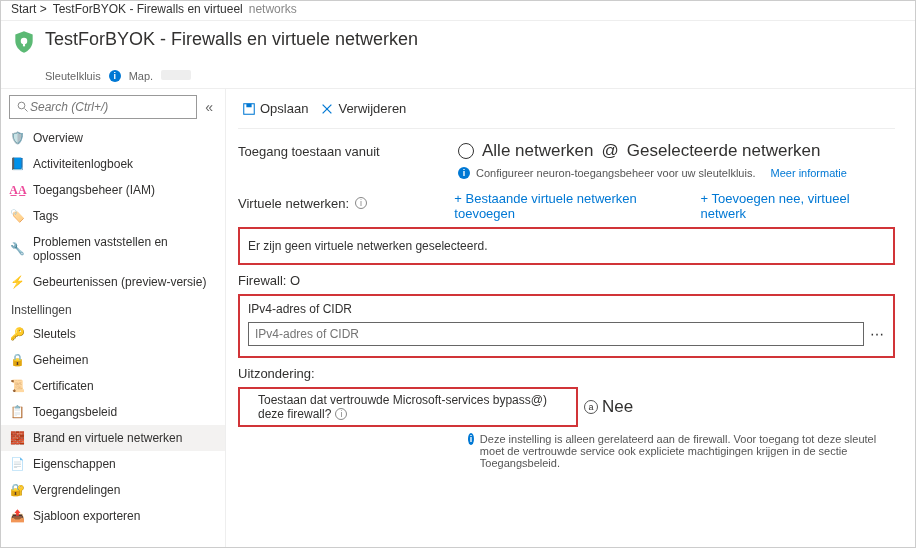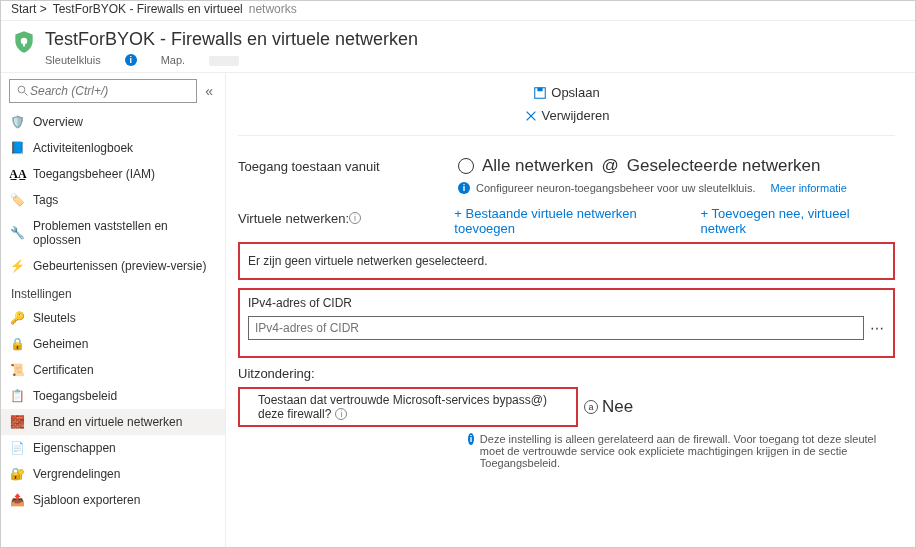--- a/index.html
+++ b/index.html
@@ -1,55 +1,55 @@
 <!DOCTYPE html>
 <html><head>
 <meta charset="utf-8">
 <style>
   * { box-sizing: border-box; margin: 0; padding: 0; }
   body { font-family: "Segoe UI", Arial, sans-serif; font-size: 12px; color: #323130; background: #fff; width: 916px; height: 548px; overflow: hidden; border: 1px solid #ccc; }
   .breadcrumb { padding: 4px 10px; font-size: 12px; color: #333; border-bottom: 1px solid #eee; height: 20px; display:flex; align-items:flex-end; gap:6px;}
   .header { padding: 8px 10px 6px 10px; border-bottom: 1px solid #eee; display:flex; align-items:flex-start; gap:8px;}
   .kv-icon { width:26px; height:26px; position:relative; }
   .title { font-size: 18px; font-weight: 400; }
-  .subtitle-row { display:flex; align-items:flex-end; gap:24px; font-size:11px; color:#666; margin-top:4px;}
+  .subtitle-row { display:flex; align-items:flex-start; gap:8px; font-size:11px; color:#666; margin-top:20px;}
   .info-circle { display:inline-flex; width:12px; height:12px; border-radius:50%; background:#0078d4; color:#fff; align-items:center; justify-content:center; font-size:9px; font-weight:bold;}
   .layout { display:flex; height: calc(548px - 20px - 50px); }
   .sidebar { width: 225px; border-right:1px solid #eee; display:flex; flex-direction:column; }
   .search-row { display:flex; align-items:center; padding:6px 8px; gap:4px;}
   .search-box { flex:1; display:flex; align-items:center; border:1px solid #999; padding:2px 6px; height:24px;}
   .search-box input { border:none; outline:none; font-size:12px; width:100%; font-style:italic; color:#666;}
   .collapse { font-size:14px; color:#666; cursor:pointer; padding:0 4px;}
   .nav { overflow-y:auto; }
   .nav-item { display:flex; align-items:center; gap:8px; padding:6px 10px; font-size:12px; cursor:pointer; }
   .nav-item.active { background:#f3f2f1; }
   .nav-group { padding:8px 10px 4px 10px; font-size:12px; color:#444;}
   .icon { width:14px; height:14px; display:inline-flex; align-items:center; justify-content:center; flex-shrink:0;}
   .content { flex:1; overflow:auto; padding: 6px 20px 10px 12px; position:relative; }
-  .toolbar { display:flex; align-items:center; gap:4px; padding:4px 0 10px 0; border-bottom:1px solid #eee; margin-bottom:20px;flex-direction:column;}
+  .toolbar { display:flex; gap:4px; padding:4px 0 10px 0; border-bottom:1px solid #eee; margin-bottom:12px;}
   .t-btn { display:flex; align-items:center; gap:4px; cursor:pointer; font-size:13px; padding:2px 4px;}
   .blue { color:#0078d4; }
   .row { display:flex; align-items:center; gap:20px; margin-bottom:6px;}
   .label-col { width:200px; font-size:13px;}
   .radio-big { display:flex; align-items:center; gap:8px; font-size:17px; }
   .radio-circle { width:16px; height:16px; border:1.5px solid #333; border-radius:50%; }
   .note { display:flex; align-items:flex-start; gap:6px; font-size:11px; color:#555; margin-left:220px; margin-bottom:12px;}
   .link { color:#0078d4; cursor:pointer;}
   .section { margin-top:8px; }
-  .section-title { font-size:13px; margin-bottom:6px; display:flex; align-items:center; }
+  .section-title { font-size:13px; margin-bottom:6px; display:flex; align-items:center; gap:6px;}
   .info-o { width:12px; height:12px; border:1px solid #888; border-radius:50%; font-size:9px; color:#888; display:inline-flex; align-items:center; justify-content:center;}
   .add-links { font-size:13px; color:#0078d4; display:flex; gap:4px;}
   .redbox { border:2px solid #d13438; padding:6px 8px; }
   .thead { display:flex; font-size:11px; letter-spacing:0.3px; color:#333; padding:2px 0 8px 0;}
   .thead span:nth-child(1){width:160px;}
   .thead span:nth-child(2){width:150px;}
   .thead span:nth-child(3){width:170px;}
   .thead span:nth-child(4){width:120px;}
   .empty { font-size:12px; color:#333; padding:4px 0;}
-  .ipbox-wrap { border:2px solid #d13438; padding:6px 8px 16px 8px; margin-top:6px;}
+  .ipbox-wrap { border:2px solid #d13438; padding:6px 8px 10px 8px; margin-top:6px;}
   .ip-label { font-size:12px; margin-bottom:6px;}
   .ip-input-row { display:flex; align-items:center; gap:6px;}
   .ip-input { flex:1; border:1px solid #666; padding:4px 6px; font-size:12px;}
   .dots { font-size:14px; color:#333; cursor:pointer; letter-spacing:1px;}
   .exc-row { display:flex; align-items:center; gap:8px; border:2px solid #d13438; padding:4px 18px; font-size:12px; width:340px;}
   .exc-answer { font-size:17px; font-weight:400; margin-left:6px; display:flex; align-items:center; gap:4px;}
   .small-o { width:14px; height:14px; border:1px solid #555; border-radius:50%; display:inline-flex; align-items:center; justify-content:center; font-size:9px;}
   .foot-note { display:flex; align-items:flex-start; gap:6px; font-size:11px; color:#555; margin-top:6px; margin-left:230px;}
 </style>
 </head>
@@ -97,21 +97,21 @@
     <div class="nav">
       <div class="nav-item">
           <span class="icon">🛡️</span>
           <span>Overview</span>
         </div>
       <div class="nav-item">
           <span class="icon">📘</span>
           <span>Activiteitenlogboek</span>
         </div>
       <div class="nav-item">
-          <span class="icon" style="font-family:serif;font-weight:bold;color:#000000;">A̲A̲</span>
+          <span class="icon" style="font-family:serif;font-weight:bold;color:#ec4899;">A̲A̲</span>
           <span>Toegangsbeheer (IAM)</span>
         </div>
       <div class="nav-item">
           <span class="icon">🏷️</span>
           <span>Tags</span>
         </div>
       <div class="nav-item">
           <span class="icon">🔧</span>
           <span>Problemen vaststellen en oplossen</span>
         </div>
@@ -202,20 +202,21 @@
           <span class="link">+ Bestaande virtuele netwerken toevoegen</span>
           <span class="link">+ Toevoegen nee, virtueel netwerk</span>
         </div>
       </div>
       <div class="redbox">
         <div class="empty">Er zijn geen virtuele netwerken geselecteerd.</div>
       </div>
     </div>
 
     <div class="section">
+      <div class="section-title">Firewall: O</div>
       <div class="ipbox-wrap">
         <div class="ip-label">IPv4-adres of CIDR</div>
         <div class="ip-input-row">
           <input class="ip-input" placeholder="IPv4-adres of CIDR" style="">
           <span class="dots">⋯</span>
         </div>
       </div>
     </div>
 
     <div class="section">

